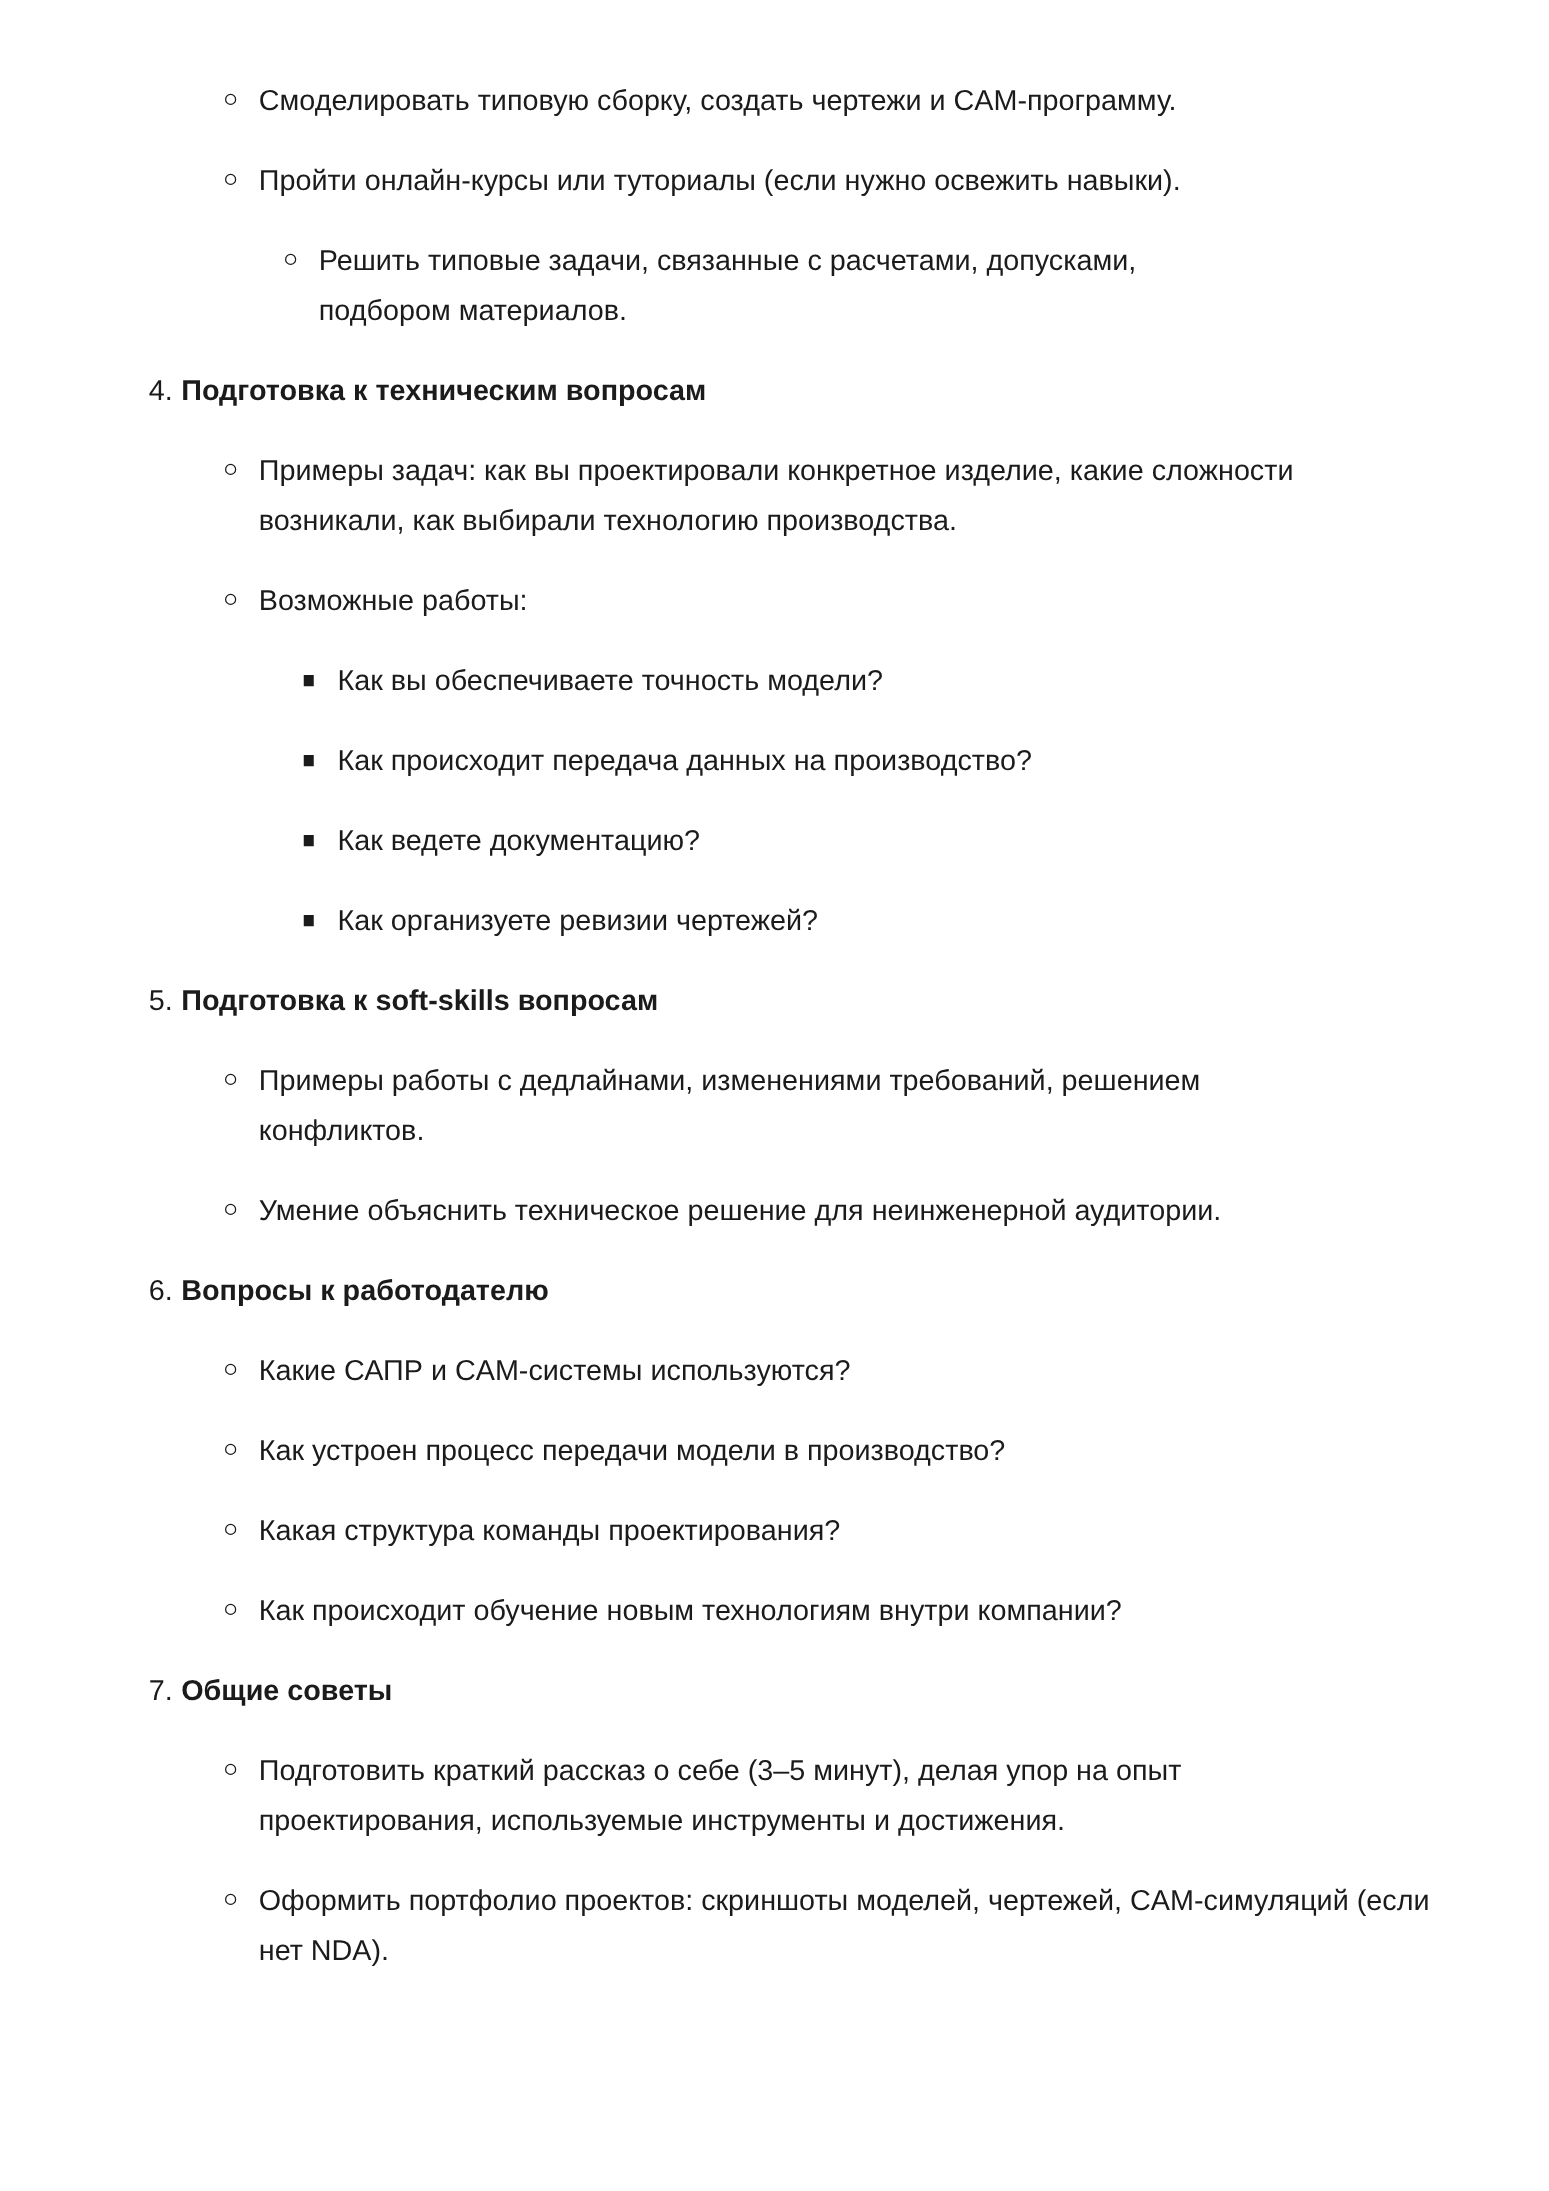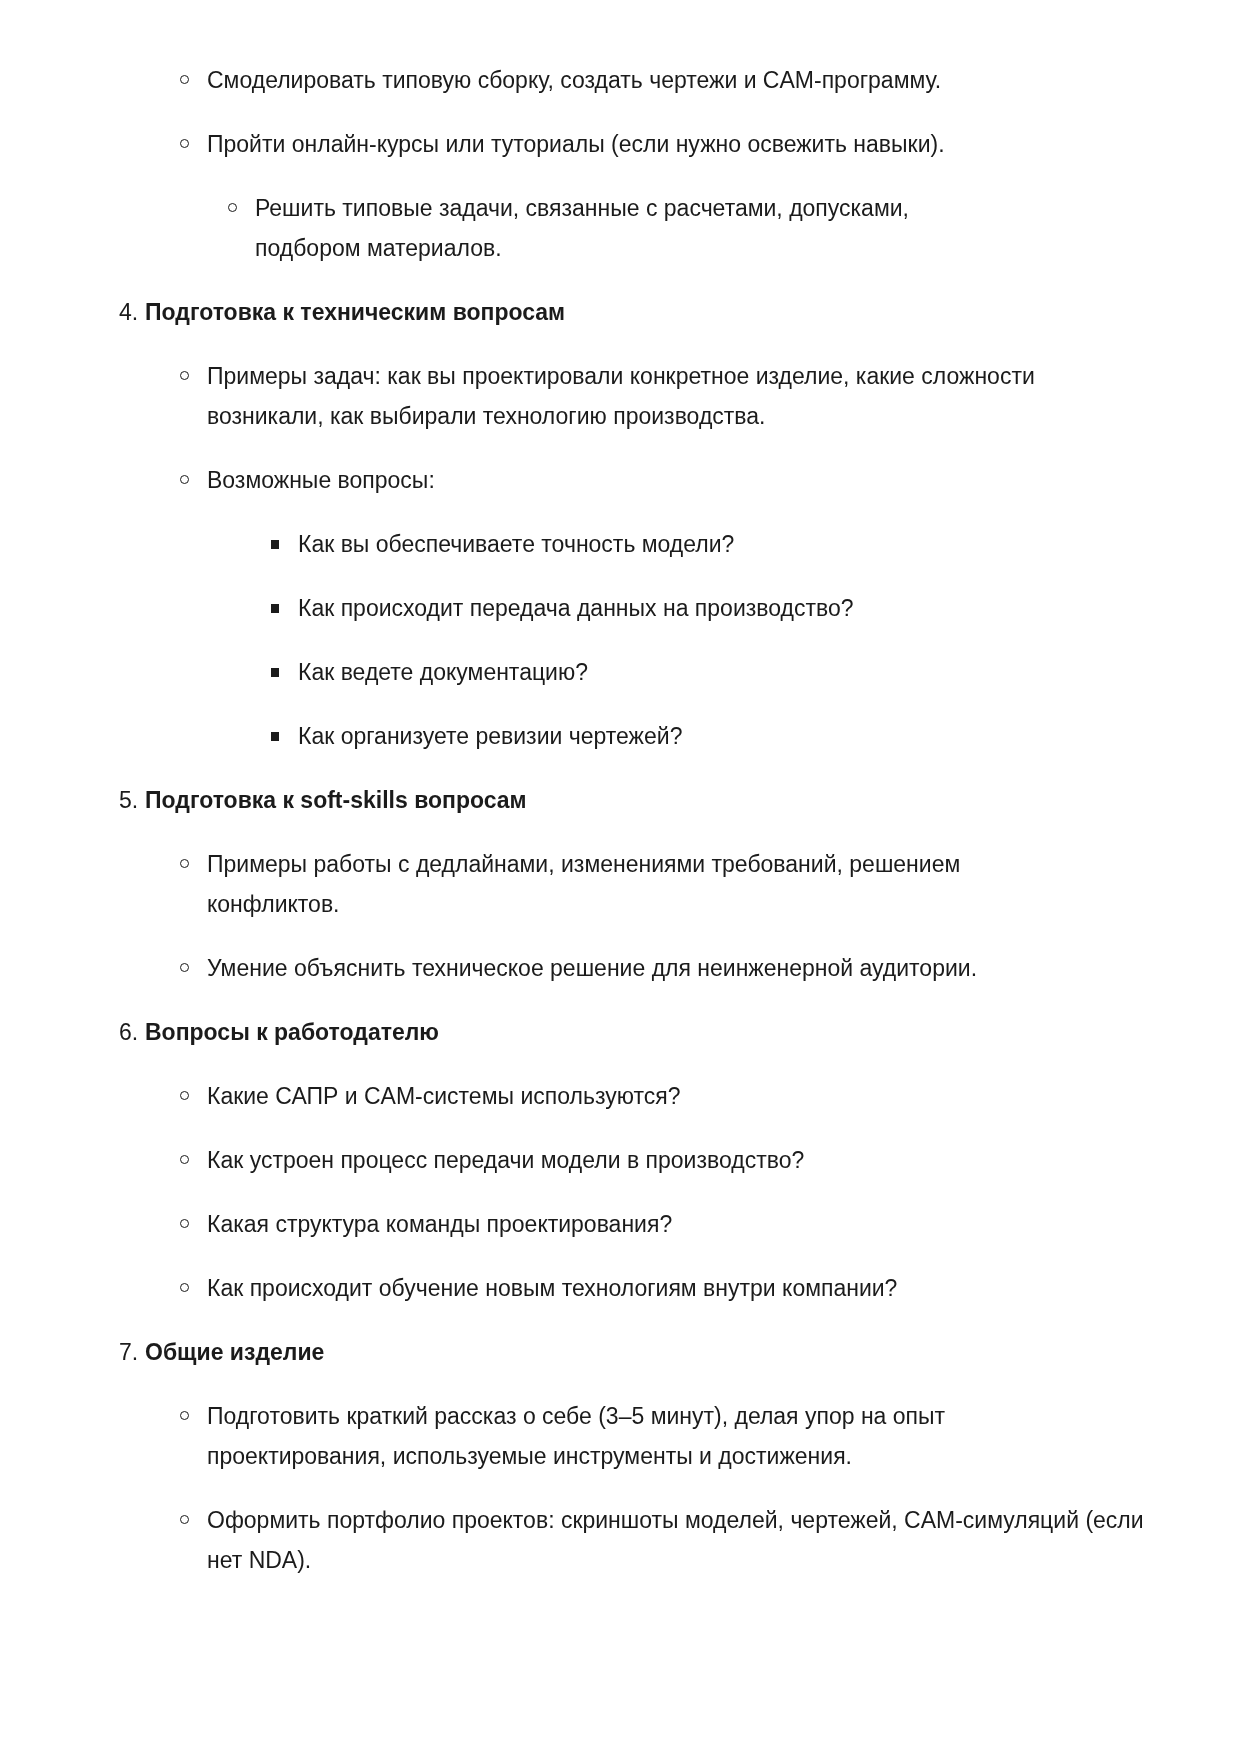--- a/index.html
+++ b/index.html
@@ -116,22 +116,22 @@
       <span class="l1-number">4.</span>
       <span class="l1-title">Подготовка к техническим вопросам</span>
     </div>
     <ul class="l2-list after-heading">
       <li class="l2-item" style="padding-right:100px;">
         <span class="l2-bullet"></span>
         <span>Примеры задач: как вы проектировали конкретное изделие, какие сложности возникали, как выбирали технологию производства.</span>
       </li>
       <li class="l2-item">
         <span class="l2-bullet"></span>
-        <span>Возможные вопросы:</span>
-        <ul class="l3-list" style="margin-left:-207px;padding-left:28px;">
+        <span>Возможные работы:</span>
+        <ul class="l3-list" style="margin-left:-207px;">
           <li class="l3-item">
             <span class="l3-bullet"></span>
             <span>Как вы обеспечиваете точность модели?</span>
           </li>
           <li class="l3-item">
             <span class="l3-bullet"></span>
             <span>Как происходит передача данных на производство?</span>
           </li>
           <li class="l3-item">
             <span class="l3-bullet"></span>
@@ -184,21 +184,21 @@
       <li class="l2-item">
         <span class="l2-bullet"></span>
         <span>Как происходит обучение новым технологиям внутри компании?</span>
       </li>
     </ul>
   </div>
 
   <div class="section">
     <div class="l1-item">
       <span class="l1-number">7.</span>
-      <span class="l1-title">Общие изделие</span>
+      <span class="l1-title">Общие советы</span>
     </div>
     <ul class="l2-list after-heading">
       <li class="l2-item" style="padding-right:240px;">
         <span class="l2-bullet"></span>
         <span>Подготовить краткий рассказ о себе (3–5 минут), делая упор на опыт проектирования, используемые инструменты и достижения.</span>
       </li>
       <li class="l2-item" style="padding-right:76px;">
         <span class="l2-bullet"></span>
         <span>Оформить портфолио проектов: скриншоты моделей, чертежей, CAM-симуляций (если нет NDA).</span>
       </li>

